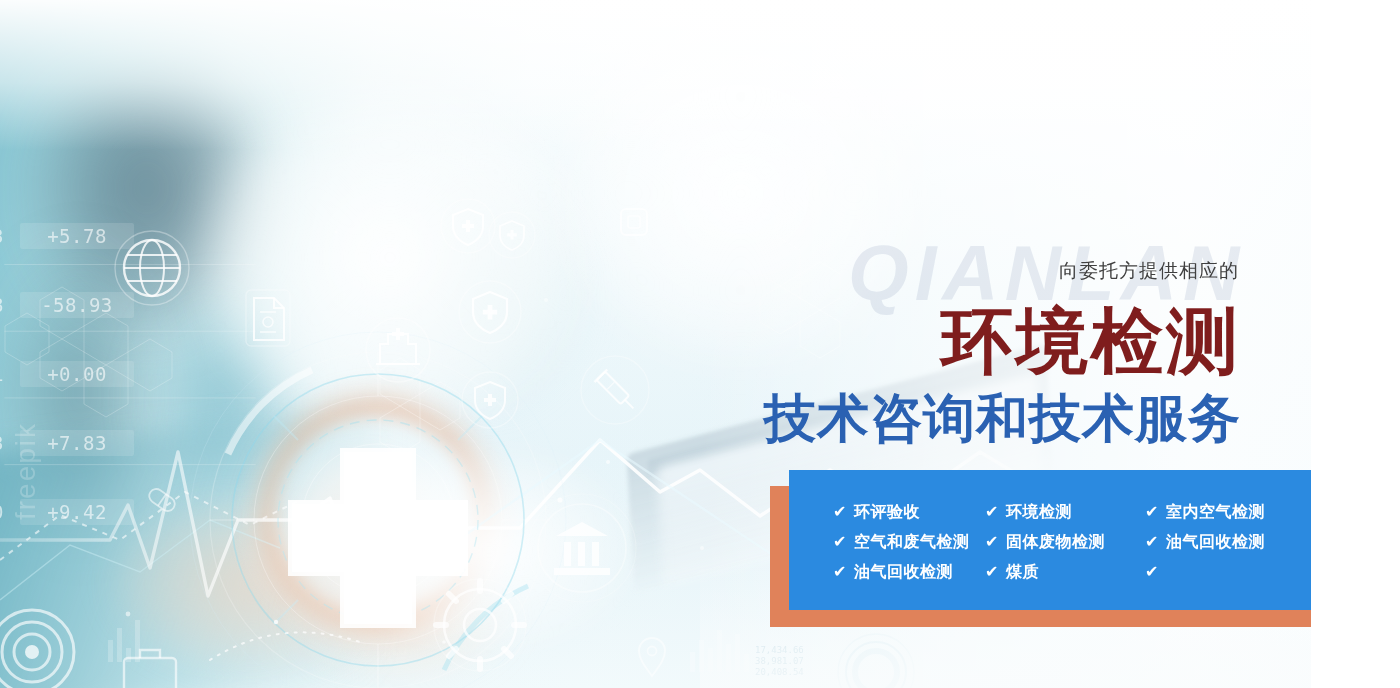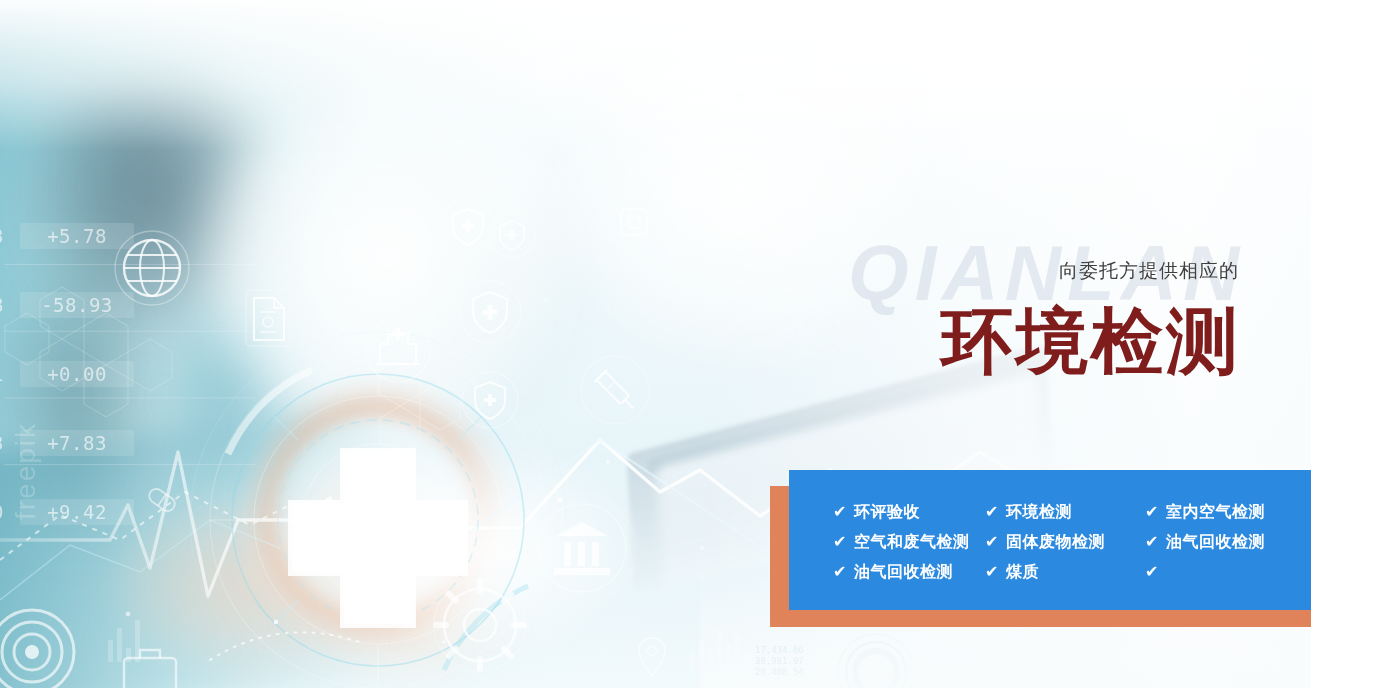--- a/index.html
+++ b/index.html
@@ -513,20 +513,21 @@
   <div class="bg-layer veil-right"></div>
   <div class="bg-layer veil-top"></div>
   <div class="bg-layer veil-bottom"></div>
 
   <div class="watermark">QIANLAN</div>
 
   <div class="kicker">向委托方提供相应的</div>
 
   <div class="title1">环境检测</div>
 
+  <div class="title2">技术咨询和技术服务</div>
 
   <div class="feature-wrap">
     <div class="feature-shadow"></div>
     <div class="feature-box">
       <div class="feature-grid">
 
         <div class="feat">
           <span class="ck">✔</span>
           <span>环评验收</span>
         </div>

